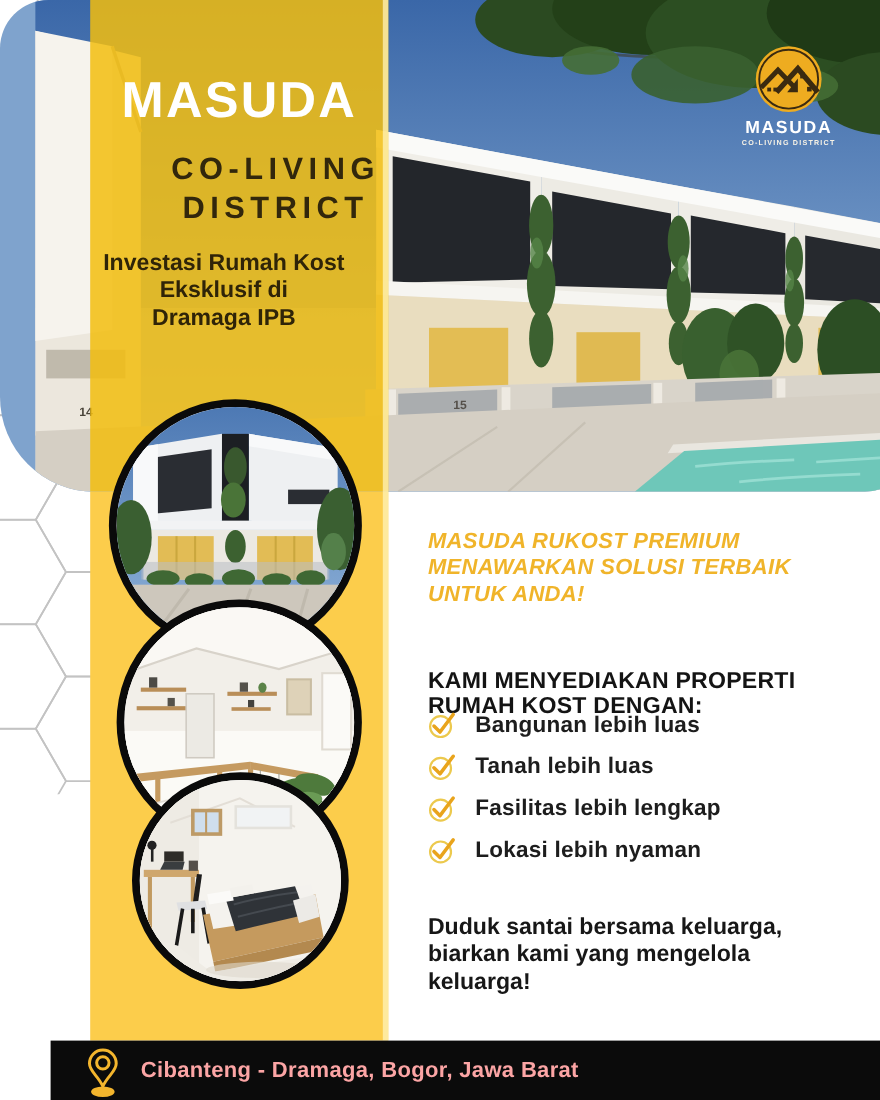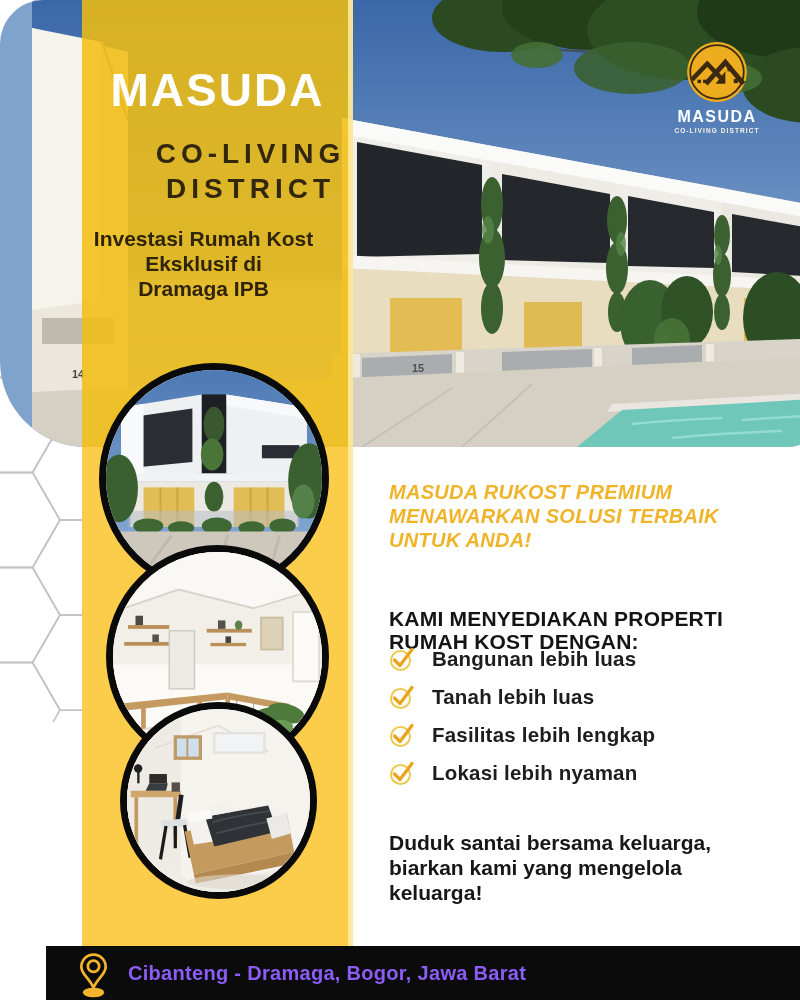--- a/index.html
+++ b/index.html
@@ -61,21 +61,21 @@
   .feature .label{color:#1d1d1d;font-size:20.5px;font-weight:700;letter-spacing:0.2px;}
   .closing{left:389px;top:814px;width:400px;z-index:5;
     color:#171717;font-size:21px;font-weight:700;line-height:25px;margin-top:16px;}
 
   
   .footer{
     left:46px;top:946px;width:754px;height:54px;background:#0b0b0b;z-index:7;
     display:flex;align-items:center;padding-left:30px;box-sizing:border-box;
   }
   .footer .pin{width:35px;height:47px;margin-right:17px;margin-top:2px;flex:0 0 35px;}
-  .footer .loc{color:#8b5cf6;font-size:20px;font-weight:600;letter-spacing:0.3px;}
+  .footer .loc{color:#fca5a5;font-size:20px;font-weight:600;letter-spacing:0.3px;}
 </style>
 </head>
 <body>
 
 <div class="page">
 
   <svg class="abs hex-strip" width="86" height="722" viewBox="0 0 86 722">
     <defs>
       <polygon id="hexA" points="60,0 32.5,47.6 -22.5,47.6 -50,0 -22.5,-47.6 32.5,-47.6" fill="none" stroke="#c3c3c3" stroke-width="1.6"></polygon>
       <polygon id="hexB" points="142.5,0 115,47.6 60,47.6 32.5,0 60,-47.6 115,-47.6" fill="none" stroke="#c3c3c3" stroke-width="1.6"></polygon>

